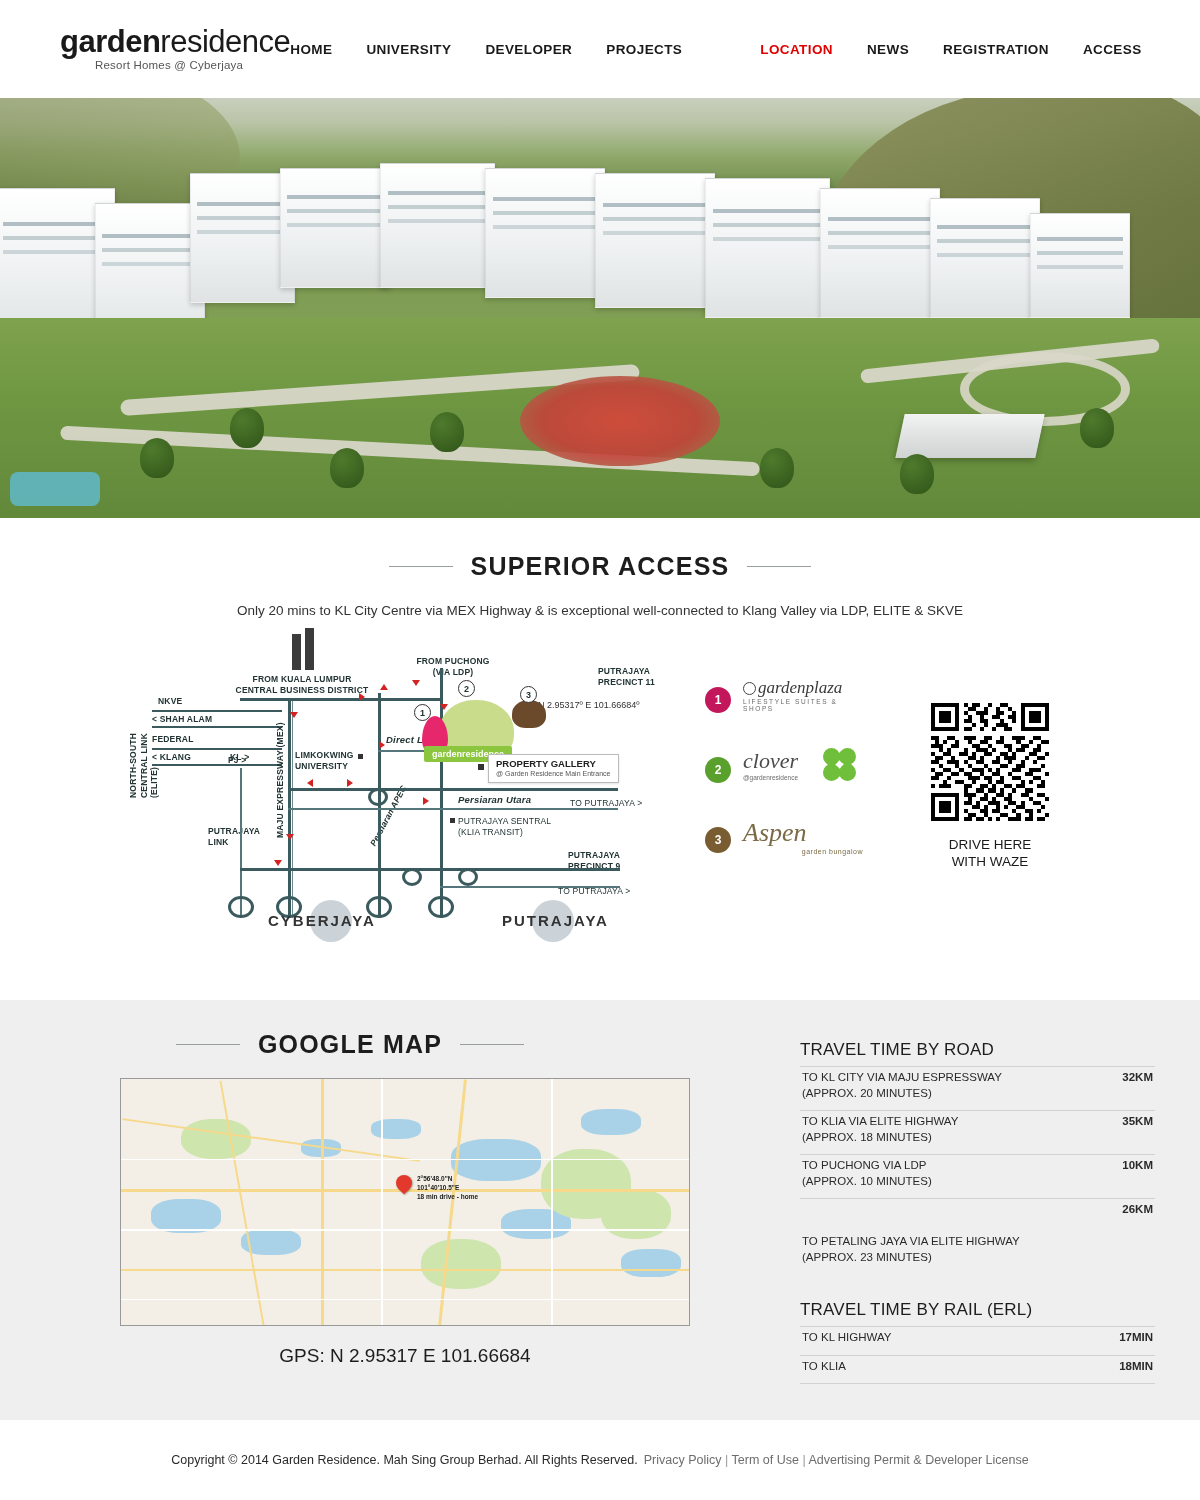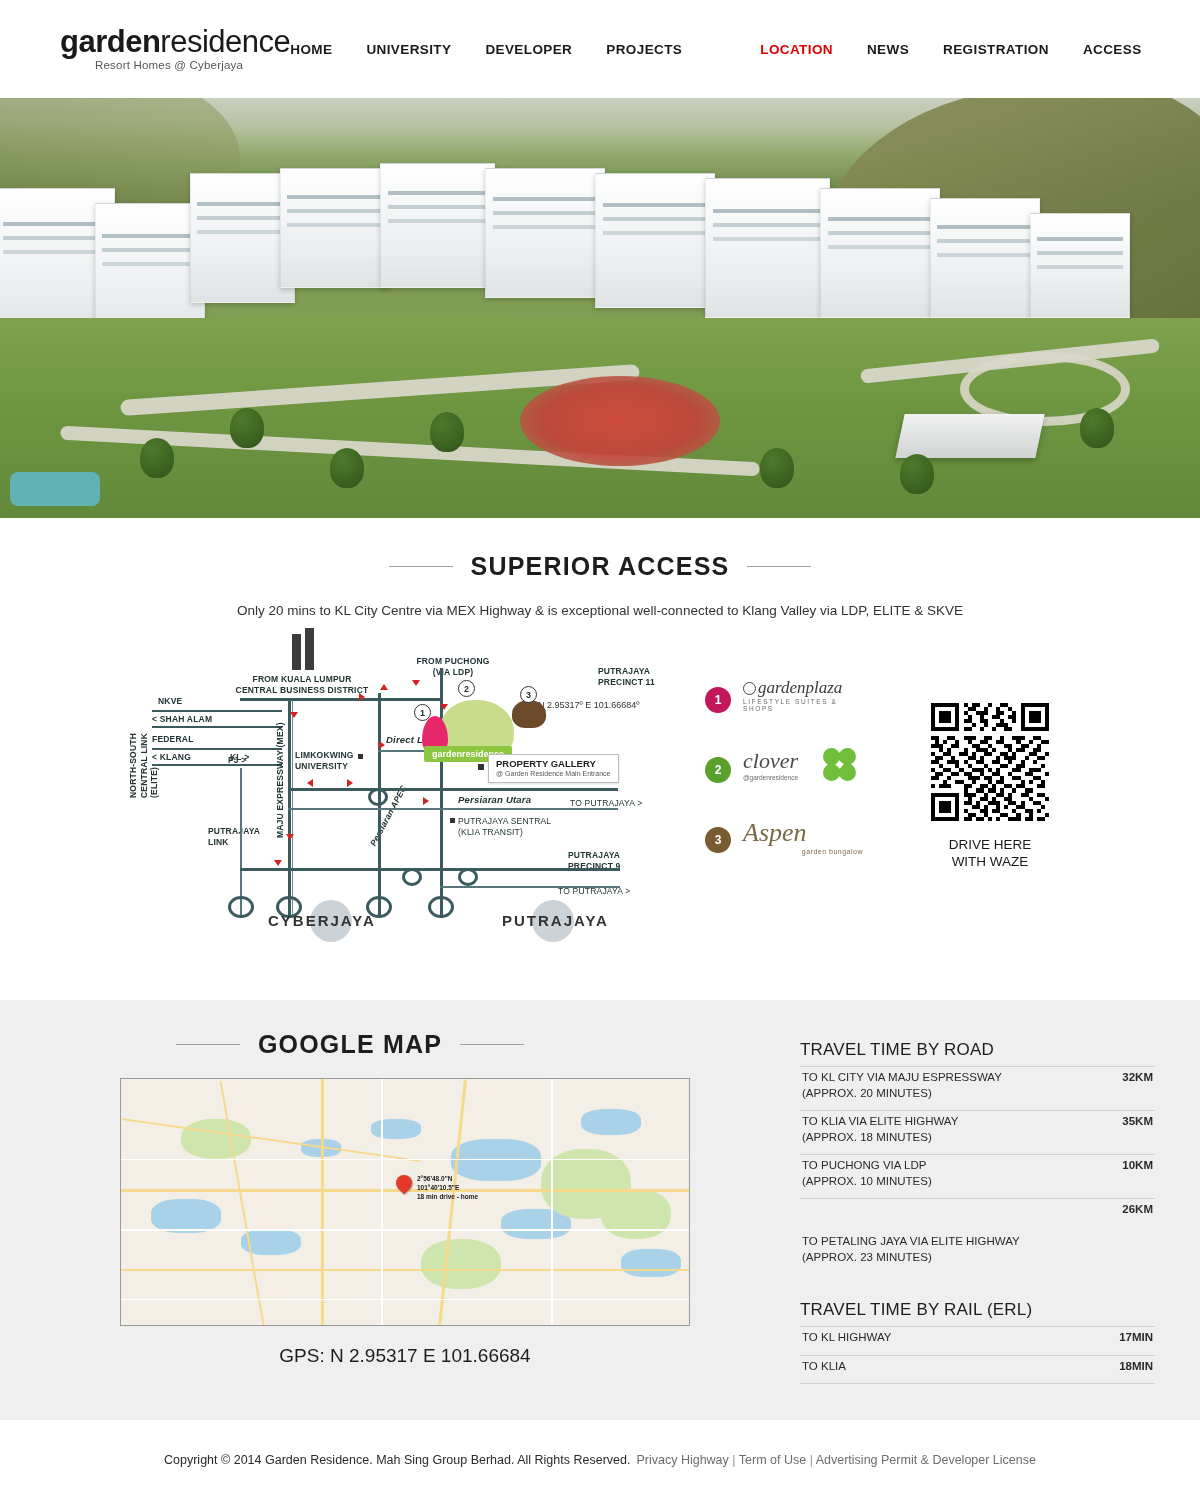--- a/index.html
+++ b/index.html
@@ -763,19 +763,19 @@
     <div class="trow">
       <div>TO KLIA</div>
       <div class="tval">18MIN</div>
     </div>
   </div>
 </div>
 
 <div class="footer">
   <span>Copyright © 2014 Garden Residence. Mah Sing Group Berhad. All Rights Reserved.</span>
   <span class="links">
-    <a href="#">Privacy Highway</a>
+    <a href="#">Privacy Policy</a>
     <span class="sep"> | </span>
     <a href="#">Term of Use</a>
     <span class="sep"> | </span>
     <a href="#">Advertising Permit &amp; Developer License</a>
   </span>
 </div>
 
 </body></html>

